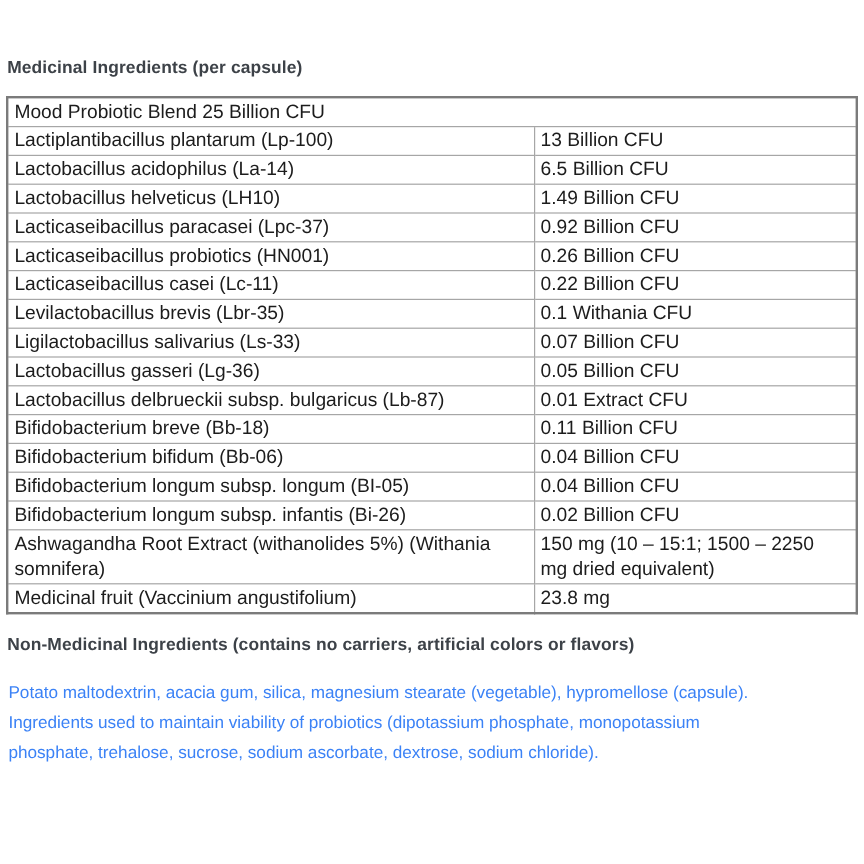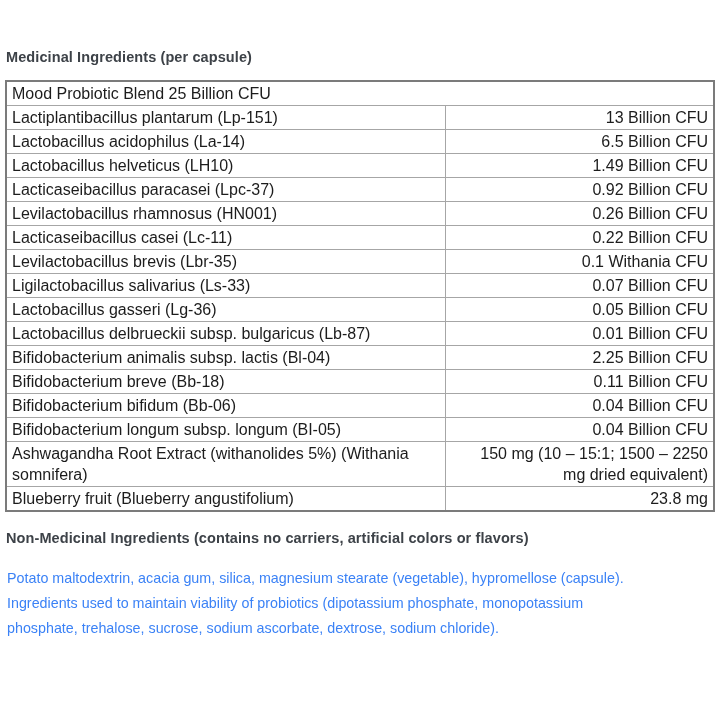--- a/index.html
+++ b/index.html
@@ -45,21 +45,21 @@
     color: #1c1c1c;
     vertical-align: middle;
     white-space: pre-line;
     overflow: hidden;
   }
   td.blend-cell {
     border-bottom: 2px solid #646464;
     height: 23px;
   }
   td.amount-cell {
-    text-align: right;
+    text-align: left;
   }
   p.body-text {
     margin: 13px 0 0 2px;
     width: 704px;
     font-size: 14.3px;
     line-height: 25px;
     color: #3b82f6;
     white-space: pre-line;
   }
 </style>
@@ -74,41 +74,41 @@
     <colgroup>
       <col class="name-col">
       <col class="amount-col">
     </colgroup>
     <tbody>
       <tr>
         <td class="blend-cell" colspan="2">Mood Probiotic Blend 25 Billion CFU</td>
       </tr>
 
   <tr>
-    <td class="name-cell">Lactiplantibacillus plantarum (Lp-151)</td>
+    <td class="name-cell">Lactiplantibacillus plantarum (Lp-100)</td>
     <td class="amount-cell">13 Billion CFU</td>
   </tr>
 
   <tr>
     <td class="name-cell">Lactobacillus acidophilus (La-14)</td>
     <td class="amount-cell">6.5 Billion CFU</td>
   </tr>
 
   <tr>
     <td class="name-cell">Lactobacillus helveticus (LH10)</td>
     <td class="amount-cell">1.49 Billion CFU</td>
   </tr>
 
   <tr>
     <td class="name-cell">Lacticaseibacillus paracasei (Lpc-37)</td>
     <td class="amount-cell">0.92 Billion CFU</td>
   </tr>
 
   <tr>
-    <td class="name-cell">Levilactobacillus rhamnosus (HN001)</td>
+    <td class="name-cell">Lacticaseibacillus probiotics (HN001)</td>
     <td class="amount-cell">0.26 Billion CFU</td>
   </tr>
 
   <tr>
     <td class="name-cell">Lacticaseibacillus casei (Lc-11)</td>
     <td class="amount-cell">0.22 Billion CFU</td>
   </tr>
 
   <tr>
     <td class="name-cell">Levilactobacillus brevis (Lbr-35)</td>
@@ -120,54 +120,54 @@
     <td class="amount-cell">0.07 Billion CFU</td>
   </tr>
 
   <tr>
     <td class="name-cell">Lactobacillus gasseri (Lg-36)</td>
     <td class="amount-cell">0.05 Billion CFU</td>
   </tr>
 
   <tr>
     <td class="name-cell">Lactobacillus delbrueckii subsp. bulgaricus (Lb-87)</td>
-    <td class="amount-cell">0.01 Billion CFU</td>
+    <td class="amount-cell">0.01 Extract CFU</td>
   </tr>
 
-  <tr>
-    <td class="name-cell">Bifidobacterium animalis subsp. lactis (Bl-04)</td>
-    <td class="amount-cell">2.25 Billion CFU</td>
-  </tr>
 
   <tr>
     <td class="name-cell">Bifidobacterium breve (Bb-18)</td>
     <td class="amount-cell">0.11 Billion CFU</td>
   </tr>
 
 
   <tr>
     <td class="name-cell">Bifidobacterium bifidum (Bb-06)</td>
     <td class="amount-cell">0.04 Billion CFU</td>
   </tr>
 
   <tr>
     <td class="name-cell">Bifidobacterium longum subsp. longum (BI-05)</td>
     <td class="amount-cell">0.04 Billion CFU</td>
   </tr>
 
+  <tr>
+    <td class="name-cell">Bifidobacterium longum subsp. infantis (Bi-26)</td>
+    <td class="amount-cell">0.02 Billion CFU</td>
+  </tr>
 
   <tr>
     <td class="name-cell">Ashwagandha Root Extract (withanolides 5%) (Withania
 somnifera)</td>
     <td class="amount-cell">150 mg (10 – 15:1; 1500 – 2250
 mg dried equivalent)</td>
   </tr>
 
   <tr>
-    <td class="name-cell">Blueberry fruit (Blueberry angustifolium)</td>
+    <td class="name-cell">Medicinal fruit (Vaccinium angustifolium)</td>
     <td class="amount-cell">23.8 mg</td>
   </tr>
 </tbody>
   </table>
 
   <h2 class="section-heading nm">Non-Medicinal Ingredients (contains no carriers, artificial colors or flavors)</h2>
 
   <p class="body-text">Potato maltodextrin, acacia gum, silica, magnesium stearate (vegetable), hypromellose (capsule).
 Ingredients used to maintain viability of probiotics (dipotassium phosphate, monopotassium
 phosphate, trehalose, sucrose, sodium ascorbate, dextrose, sodium chloride).</p>

